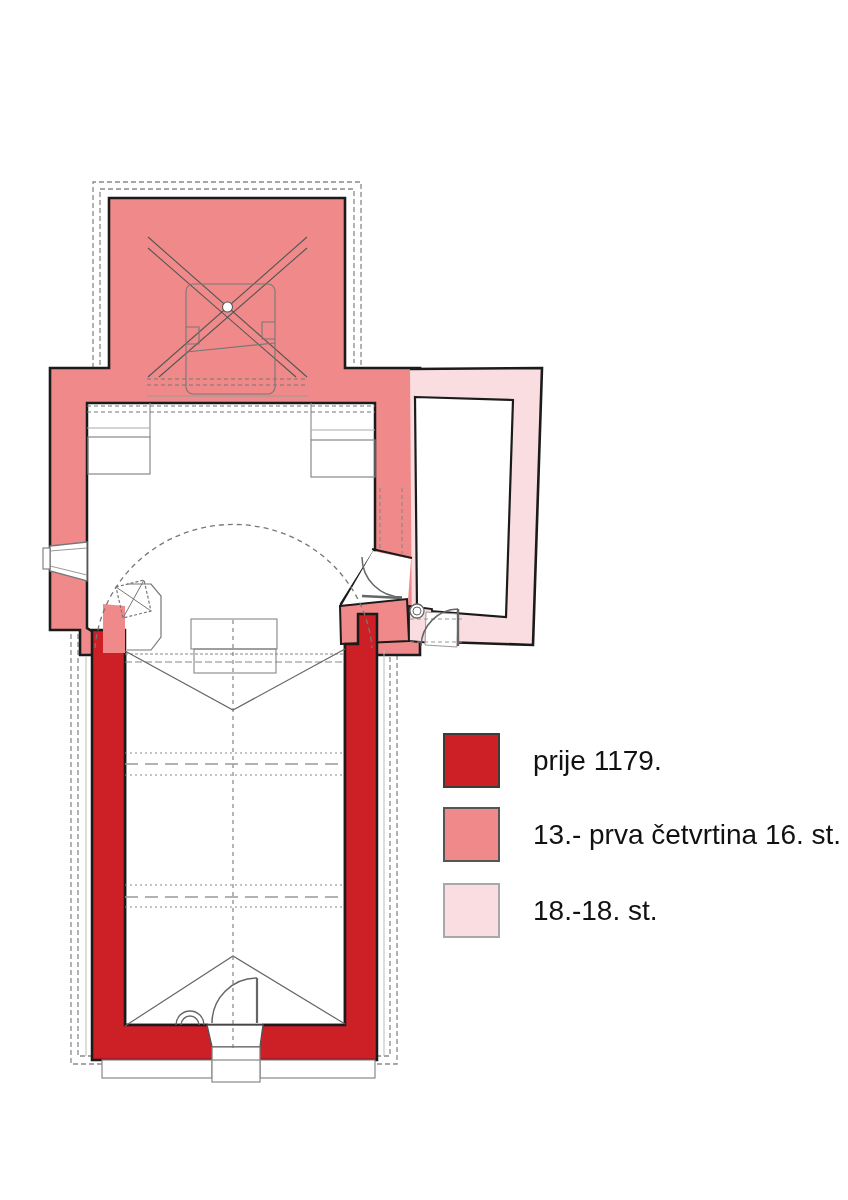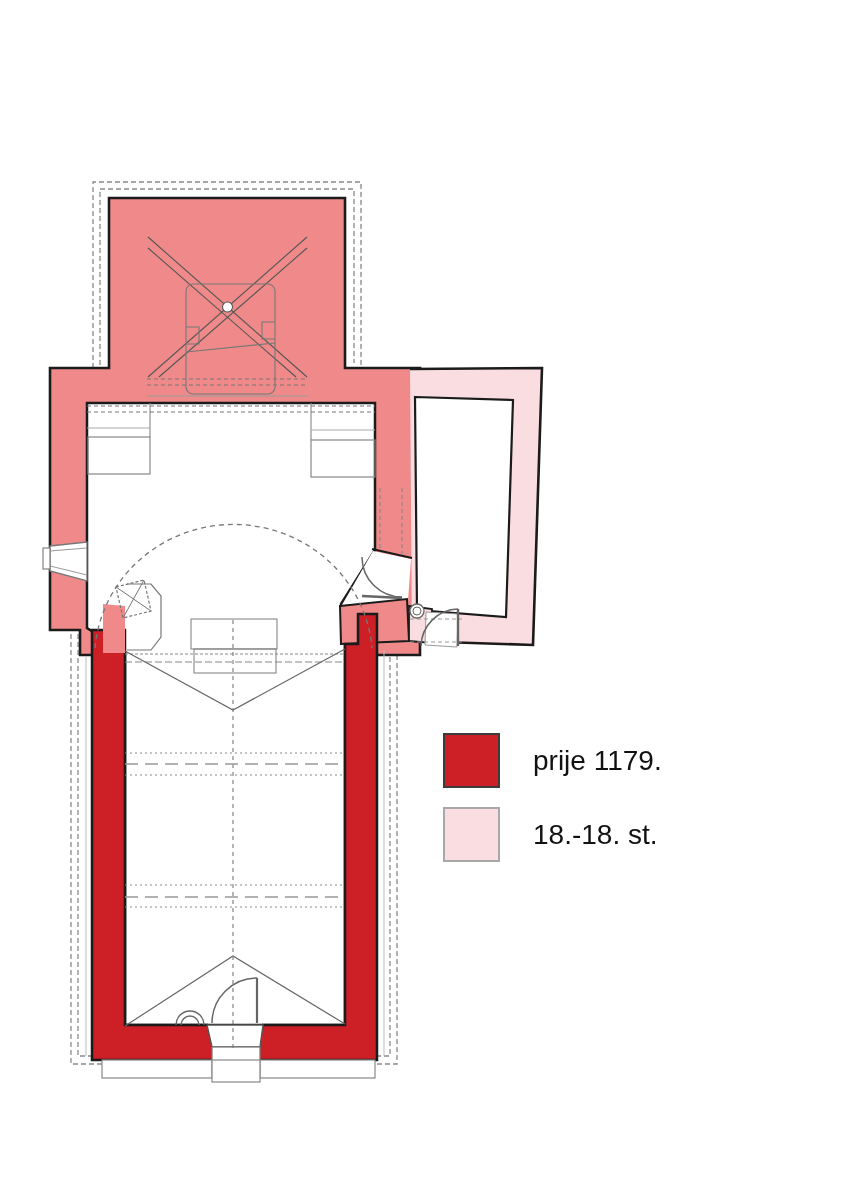--- a/index.html
+++ b/index.html
@@ -151,18 +151,22 @@
       <circle cx="417" cy="611" r="4" fill="#ffffff" stroke="#666666" stroke-width="1"></circle>
     </g>
   </svg>
 
   <div id="legend">
     <div class="legend-row">
       <div class="legend-swatch" style="background-color: rgb(204, 31, 38); border-color: rgb(60, 60, 60);"></div>
       <div class="legend-label">prije 1179.</div>
     </div>
     <div class="legend-row">
+      <div class="legend-swatch" style="background-color: rgb(240, 138, 138); border-color: rgb(85, 85, 85);"></div>
+      <div class="legend-label">13.- prva četvrtina 16. st.</div>
+    </div>
+    <div class="legend-row">
       <div class="legend-swatch" style="background-color: rgb(250, 221, 224); border-color: rgb(168, 168, 168);"></div>
       <div class="legend-label">18.-18. st.</div>
     </div>
   </div>
 
 </div>
 
 </body></html>

